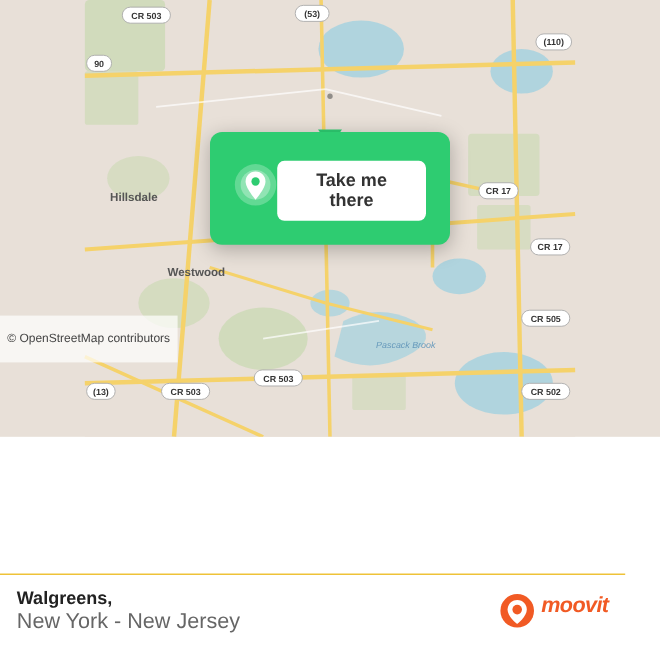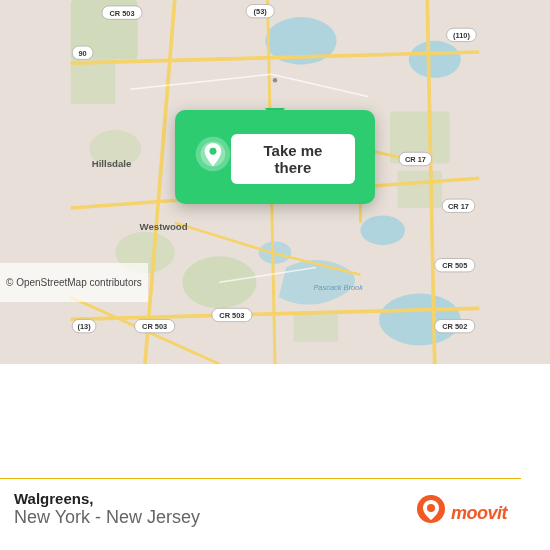--- a/index.html
+++ b/index.html
@@ -86,21 +86,21 @@
       color: #222;
     }
 
     #store-region {
       font-size: 18px;
       color: #666;
     }
 
     #moovit-logo {
       display: flex;
-      align-items: flex-end;
+      align-items: flex-start;
       gap: 5px;
     }
 
     #moovit-icon {
       width: 30px;
       height: 30px;
     }
 
     #moovit-text {
       font-size: 18px;

